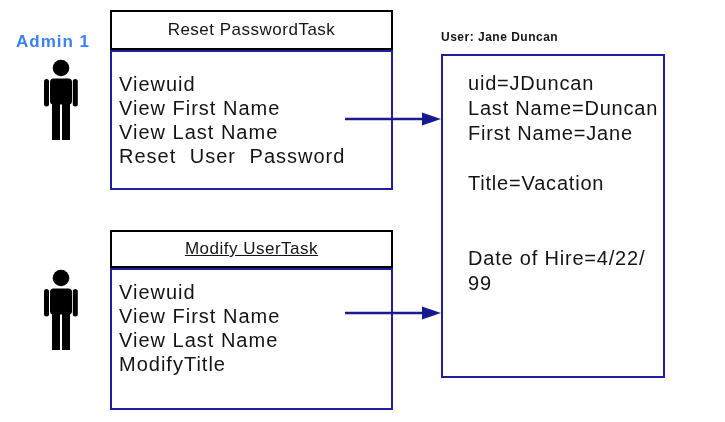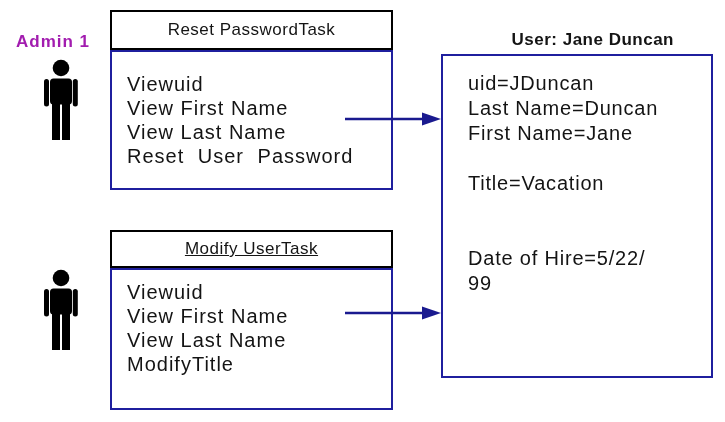--- a/index.html
+++ b/index.html
@@ -12,21 +12,21 @@
     height: 422px;
     background: #ffffff;
     overflow: hidden;
   }
 
   .admin-label {
     position: absolute;
     font-size: 17px;
     font-weight: bold;
     letter-spacing: 1px;
-    color: #a21caf;
+    color: #3b82f6;
     white-space: nowrap;
   }
   #admin1-label { left: 16px; top: 32px; }
   #admin2-label { left: 16px; top: 237px; }
 
   .person { position: absolute; width: 46px; height: 82px; }
   #person1 { left: 38px; top: 59px; }
   #person2 { left: 38px; top: 269px; }
 
   .task-box { position: absolute; width: 283px; }
@@ -41,48 +41,48 @@
     justify-content: center;
     font-size: 17px;
     letter-spacing: 0.5px;
   }
   #task-box-1 .task-box-header { height: 40px; }
   #task-box-2 .task-box-header { height: 38px; text-decoration: underline; }
 
   .task-box-body {
     border: 2px solid #1f1f9e;
     background: #ffffff;
-    padding-left: 15px;
+    padding-left: 7px;
   }
   #task-box-1 .task-box-body { height: 140px; padding-top: 20px; }
   #task-box-2 .task-box-body { height: 142px; padding-top: 10px; }
 
   .task-item {
     font-size: 20px;
     line-height: 24px;
     letter-spacing: 1px;
     white-space: nowrap;
   }
   .wide-words { word-spacing: 7px; }
 
   .user-card-title {
     position: absolute;
     left: 441px; top: 30px;
     width: 233px;
-    text-align: right;
-    font-size: 17px;
+    text-align: left;
+    font-size: 12px;
     font-weight: bold;
     letter-spacing: 0.5px;
     white-space: nowrap;
   }
 
   .user-card {
     position: absolute;
     left: 441px; top: 54px;
-    width: 272px;
+    width: 224px;
     height: 324px;
     border: 2px solid #1f1f9e;
     background: #ffffff;
     padding: 15px 6px 0 25px;
   }
   .user-line {
     font-size: 20px;
     line-height: 25px;
     min-height: 25px;
     letter-spacing: 0.8px;
@@ -156,18 +156,18 @@
 
   <div class="user-card-title">User: Jane Duncan</div>
   <div class="user-card">
     <div class="user-line">uid=JDuncan</div>
     <div class="user-line">Last Name=Duncan</div>
     <div class="user-line">First Name=Jane</div>
     <div class="user-line"></div>
     <div class="user-line">Title=Vacation</div>
     <div class="user-line"></div>
     <div class="user-line"></div>
-    <div class="user-line">Date of Hire=5/22/</div>
+    <div class="user-line">Date of Hire=4/22/</div>
     <div class="user-line">99</div>
     <div class="user-line"></div>
   </div>
 
 </div>
 
 </body></html>

